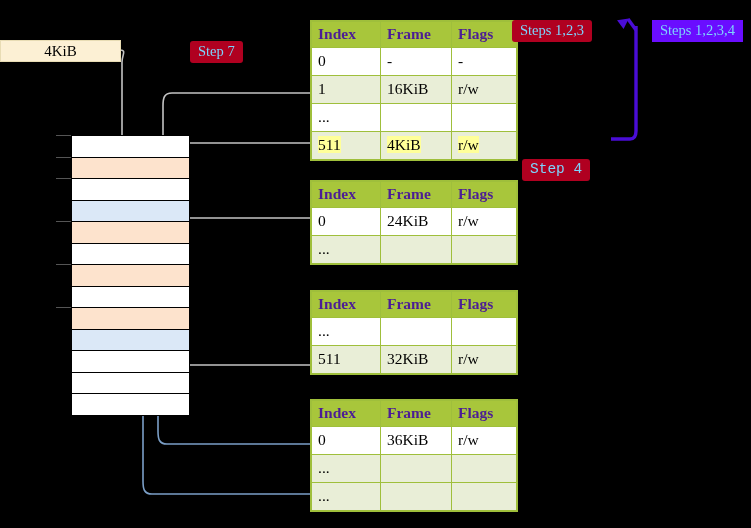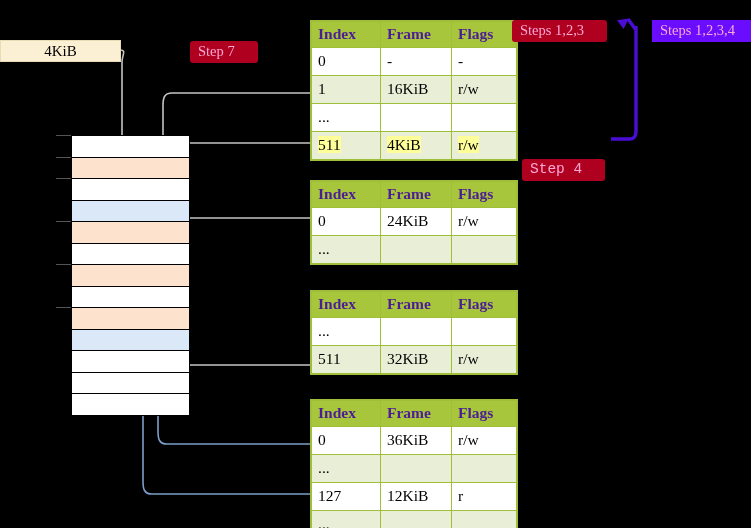--- a/index.html
+++ b/index.html
@@ -41,24 +41,24 @@
   .pt tr.alt td{background:#e9eed7;}
   .pt tr.plain td{background:#ffffff;}
   .pt td.hl span{background:#ffff99;}
   .col-i{width:56px;}
   .col-f{width:58px;}
   .col-g{width:52px;margin-top:24px;}
 
   
   .badge{
     position:absolute;
-    color:#f9a8d4;
+    color:#7dd3fc;
     font-size:14.5px;
     font-family:"Liberation Serif", serif;
-    padding:3px 23px 4px 8px;
+    padding:3px 8px 4px 8px;
     border-radius:3px;
     white-space:nowrap;
     line-height:1;
   }
   .badge.red{background:#b00020;}
   .badge.purple{background:#6a0dff;border-radius:0;}
 
   
   .sizelabel{
     position:absolute;
@@ -258,25 +258,20 @@
             <tr class="plain">
               <td class="col-i">0</td>
               <td class="col-f">36KiB</td>
               <td class="col-g">r/w</td>
             </tr>
             <tr class="alt">
               <td class="col-i">...</td>
               <td class="col-f"></td>
               <td class="col-g"></td>
             </tr>
-            <tr class="plain">
-              <td class="col-i">127</td>
-              <td class="col-f">12KiB</td>
-              <td class="col-g">r</td>
-            </tr>
             <tr class="alt">
               <td class="col-i">...</td>
               <td class="col-f"></td>
               <td class="col-g"></td>
             </tr>
           </tbody>
         </table>
       </div>
     </div>
 

